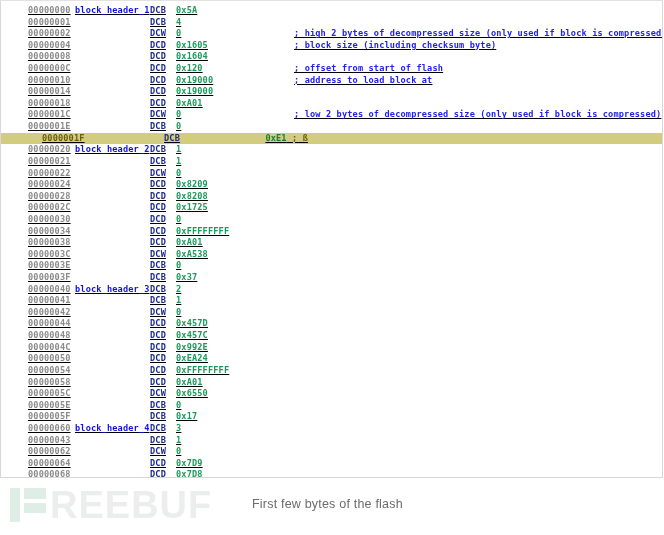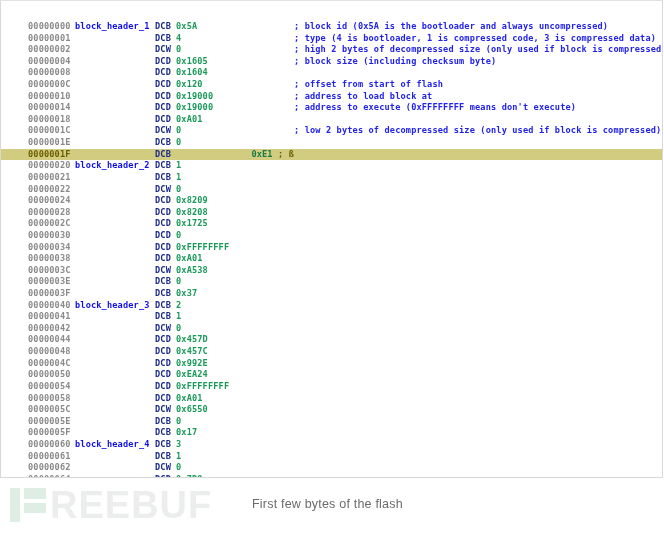--- a/index.html
+++ b/index.html
@@ -18,21 +18,22 @@
   
   #code-panel {
     position: relative;
     width: 663px;
     height: 478px;
     box-sizing: border-box;
     border: 1px solid #d8d8d8;
     border-top: 1px solid #e2e2e2;
     background: #ffffff;
     overflow: hidden;
-    padding-top: 20px;
+    padding-top: 4px;
+    text-decoration: underline;
   }
 
   .code-line {
     display: flex;
     align-items: baseline;
     height: 11.62px;
     line-height: 11.62px;
     white-space: pre;
     font-size: 8.6px;
     letter-spacing: 0.15px;
@@ -44,35 +45,35 @@
   .col-addr {
     width: 74px;
     flex: 0 0 74px;
     padding-left: 27px;
     box-sizing: border-box;
     color: #8a8a8a;
     font-weight: bold;
   }
   .is-highlighted .col-addr {
     color: #6a6000;
+    margin-left: 14px;
   }
 
   .col-label {
     width: 75px;
     flex: 0 0 75px;
     color: #1111ee;
     font-weight: bold;
   }
 
   .col-mnem {
     width: 26px;
     flex: 0 0 26px;
     color: #1a2a8c;
     font-weight: bold;
-    text-align: center;
   }
 
   .col-val {
     width: 118px;
     flex: 0 0 118px;
     color: #1a9a5a;
     font-weight: bold;
   }
   .is-highlighted .col-val {
     color: #1a7a46;
@@ -154,28 +155,28 @@
     font-family: "Liberation Sans", sans-serif;
     font-size: 12.5px;
     color: #6b6b6b;
     letter-spacing: 0.2px;
   }
 </style>
 </head>
 <body>
 
 <div id="code-panel">
-    <div class="code-line"><span class="col-addr">00000000</span><span class="col-label">block_header_1</span><span class="col-mnem">DCB</span><span class="col-val"><span>0x5A</span></span><span class="col-cmt">; block id (0x5A is the bootloader and always uncompressed)</span></div>
-    <div class="code-line"><span class="col-addr">00000001</span><span class="col-label"></span><span class="col-mnem">DCB</span><span class="col-val"><span>4</span></span><span class="col-cmt">; type (4 is bootloader, 1 is compressed code, 3 is compressed data)</span></div>
+    <div class="code-line"><span class="col-addr">00000000</span><span class="col-label">block_header_1</span><span class="col-mnem">DCB</span><span class="col-val"><span>0x5A</span></span></div>
+    <div class="code-line"><span class="col-addr">00000001</span><span class="col-label"></span><span class="col-mnem">DCB</span><span class="col-val"><span>4</span></span></div>
     <div class="code-line"><span class="col-addr">00000002</span><span class="col-label"></span><span class="col-mnem">DCW</span><span class="col-val"><span>0</span></span><span class="col-cmt">; high 2 bytes of decompressed size (only used if block is compressed)</span></div>
     <div class="code-line"><span class="col-addr">00000004</span><span class="col-label"></span><span class="col-mnem">DCD</span><span class="col-val"><span>0x1605</span></span><span class="col-cmt">; block size (including checksum byte)</span></div>
     <div class="code-line"><span class="col-addr">00000008</span><span class="col-label"></span><span class="col-mnem">DCD</span><span class="col-val"><span>0x1604</span></span></div>
     <div class="code-line"><span class="col-addr">0000000C</span><span class="col-label"></span><span class="col-mnem">DCD</span><span class="col-val"><span>0x120</span></span><span class="col-cmt">; offset from start of flash</span></div>
     <div class="code-line"><span class="col-addr">00000010</span><span class="col-label"></span><span class="col-mnem">DCD</span><span class="col-val"><span>0x19000</span></span><span class="col-cmt">; address to load block at</span></div>
-    <div class="code-line"><span class="col-addr">00000014</span><span class="col-label"></span><span class="col-mnem">DCD</span><span class="col-val"><span>0x19000</span></span><span class="col-cmt">; address to execute (0xFFFFFFFF means don't execute)</span></div>
+    <div class="code-line"><span class="col-addr">00000014</span><span class="col-label"></span><span class="col-mnem">DCD</span><span class="col-val"><span>0x19000</span></span></div>
     <div class="code-line"><span class="col-addr">00000018</span><span class="col-label"></span><span class="col-mnem">DCD</span><span class="col-val"><span>0xA01</span></span></div>
     <div class="code-line"><span class="col-addr">0000001C</span><span class="col-label"></span><span class="col-mnem">DCW</span><span class="col-val"><span>0</span></span><span class="col-cmt">; low 2 bytes of decompressed size (only used if block is compressed)</span></div>
     <div class="code-line"><span class="col-addr">0000001E</span><span class="col-label"></span><span class="col-mnem">DCB</span><span class="col-val"><span>0</span></span></div>
     <div class="code-line is-highlighted"><span class="col-addr">0000001F</span><span class="col-label"></span><span class="col-mnem">DCB</span><span class="col-val"><span>0xE1</span> <span class="char-note">; ß</span></span></div>
     <div class="code-line"><span class="col-addr">00000020</span><span class="col-label">block_header_2</span><span class="col-mnem">DCB</span><span class="col-val"><span>1</span></span><span class="col-cmt"></span></div>
     <div class="code-line"><span class="col-addr">00000021</span><span class="col-label"></span><span class="col-mnem">DCB</span><span class="col-val"><span>1</span></span><span class="col-cmt"></span></div>
     <div class="code-line"><span class="col-addr">00000022</span><span class="col-label"></span><span class="col-mnem">DCW</span><span class="col-val"><span>0</span></span><span class="col-cmt"></span></div>
     <div class="code-line"><span class="col-addr">00000024</span><span class="col-label"></span><span class="col-mnem">DCD</span><span class="col-val"><span>0x8209</span></span><span class="col-cmt"></span></div>
     <div class="code-line"><span class="col-addr">00000028</span><span class="col-label"></span><span class="col-mnem">DCD</span><span class="col-val"><span>0x8208</span></span><span class="col-cmt"></span></div>
     <div class="code-line"><span class="col-addr">0000002C</span><span class="col-label"></span><span class="col-mnem">DCD</span><span class="col-val"><span>0x1725</span></span><span class="col-cmt"></span></div>
@@ -191,21 +192,21 @@
     <div class="code-line"><span class="col-addr">00000044</span><span class="col-label"></span><span class="col-mnem">DCD</span><span class="col-val"><span>0x457D</span></span><span class="col-cmt"></span></div>
     <div class="code-line"><span class="col-addr">00000048</span><span class="col-label"></span><span class="col-mnem">DCD</span><span class="col-val"><span>0x457C</span></span><span class="col-cmt"></span></div>
     <div class="code-line"><span class="col-addr">0000004C</span><span class="col-label"></span><span class="col-mnem">DCD</span><span class="col-val"><span>0x992E</span></span><span class="col-cmt"></span></div>
     <div class="code-line"><span class="col-addr">00000050</span><span class="col-label"></span><span class="col-mnem">DCD</span><span class="col-val"><span>0xEA24</span></span><span class="col-cmt"></span></div>
     <div class="code-line"><span class="col-addr">00000054</span><span class="col-label"></span><span class="col-mnem">DCD</span><span class="col-val"><span>0xFFFFFFFF</span></span><span class="col-cmt"></span></div>
     <div class="code-line"><span class="col-addr">00000058</span><span class="col-label"></span><span class="col-mnem">DCD</span><span class="col-val"><span>0xA01</span></span><span class="col-cmt"></span></div>
     <div class="code-line"><span class="col-addr">0000005C</span><span class="col-label"></span><span class="col-mnem">DCW</span><span class="col-val"><span>0x6550</span></span><span class="col-cmt"></span></div>
     <div class="code-line"><span class="col-addr">0000005E</span><span class="col-label"></span><span class="col-mnem">DCB</span><span class="col-val"><span>0</span></span><span class="col-cmt"></span></div>
     <div class="code-line"><span class="col-addr">0000005F</span><span class="col-label"></span><span class="col-mnem">DCB</span><span class="col-val"><span>0x17</span></span><span class="col-cmt"></span></div>
     <div class="code-line"><span class="col-addr">00000060</span><span class="col-label">block_header_4</span><span class="col-mnem">DCB</span><span class="col-val"><span>3</span></span><span class="col-cmt"></span></div>
-    <div class="code-line"><span class="col-addr">00000061</span><span class="col-label"></span><span class="col-mnem">DCB</span><span class="col-val"><span>1</span></span><span class="col-cmt"></span></div>
+    <div class="code-line"><span class="col-addr">00000043</span><span class="col-label"></span><span class="col-mnem">DCB</span><span class="col-val"><span>1</span></span><span class="col-cmt"></span></div>
     <div class="code-line"><span class="col-addr">00000062</span><span class="col-label"></span><span class="col-mnem">DCW</span><span class="col-val"><span>0</span></span><span class="col-cmt"></span></div>
     <div class="code-line"><span class="col-addr">00000064</span><span class="col-label"></span><span class="col-mnem">DCD</span><span class="col-val"><span>0x7D9</span></span><span class="col-cmt"></span></div>
     <div class="code-line"><span class="col-addr">00000068</span><span class="col-label"></span><span class="col-mnem">DCD</span><span class="col-val"><span>0x7D8</span></span><span class="col-cmt"></span></div>
   </div>
 
 <div id="footer">
   <div id="watermark">
     <div id="watermark-mark">
       <div class="mark-bar"></div>
       <div class="mark-f-top"></div>

